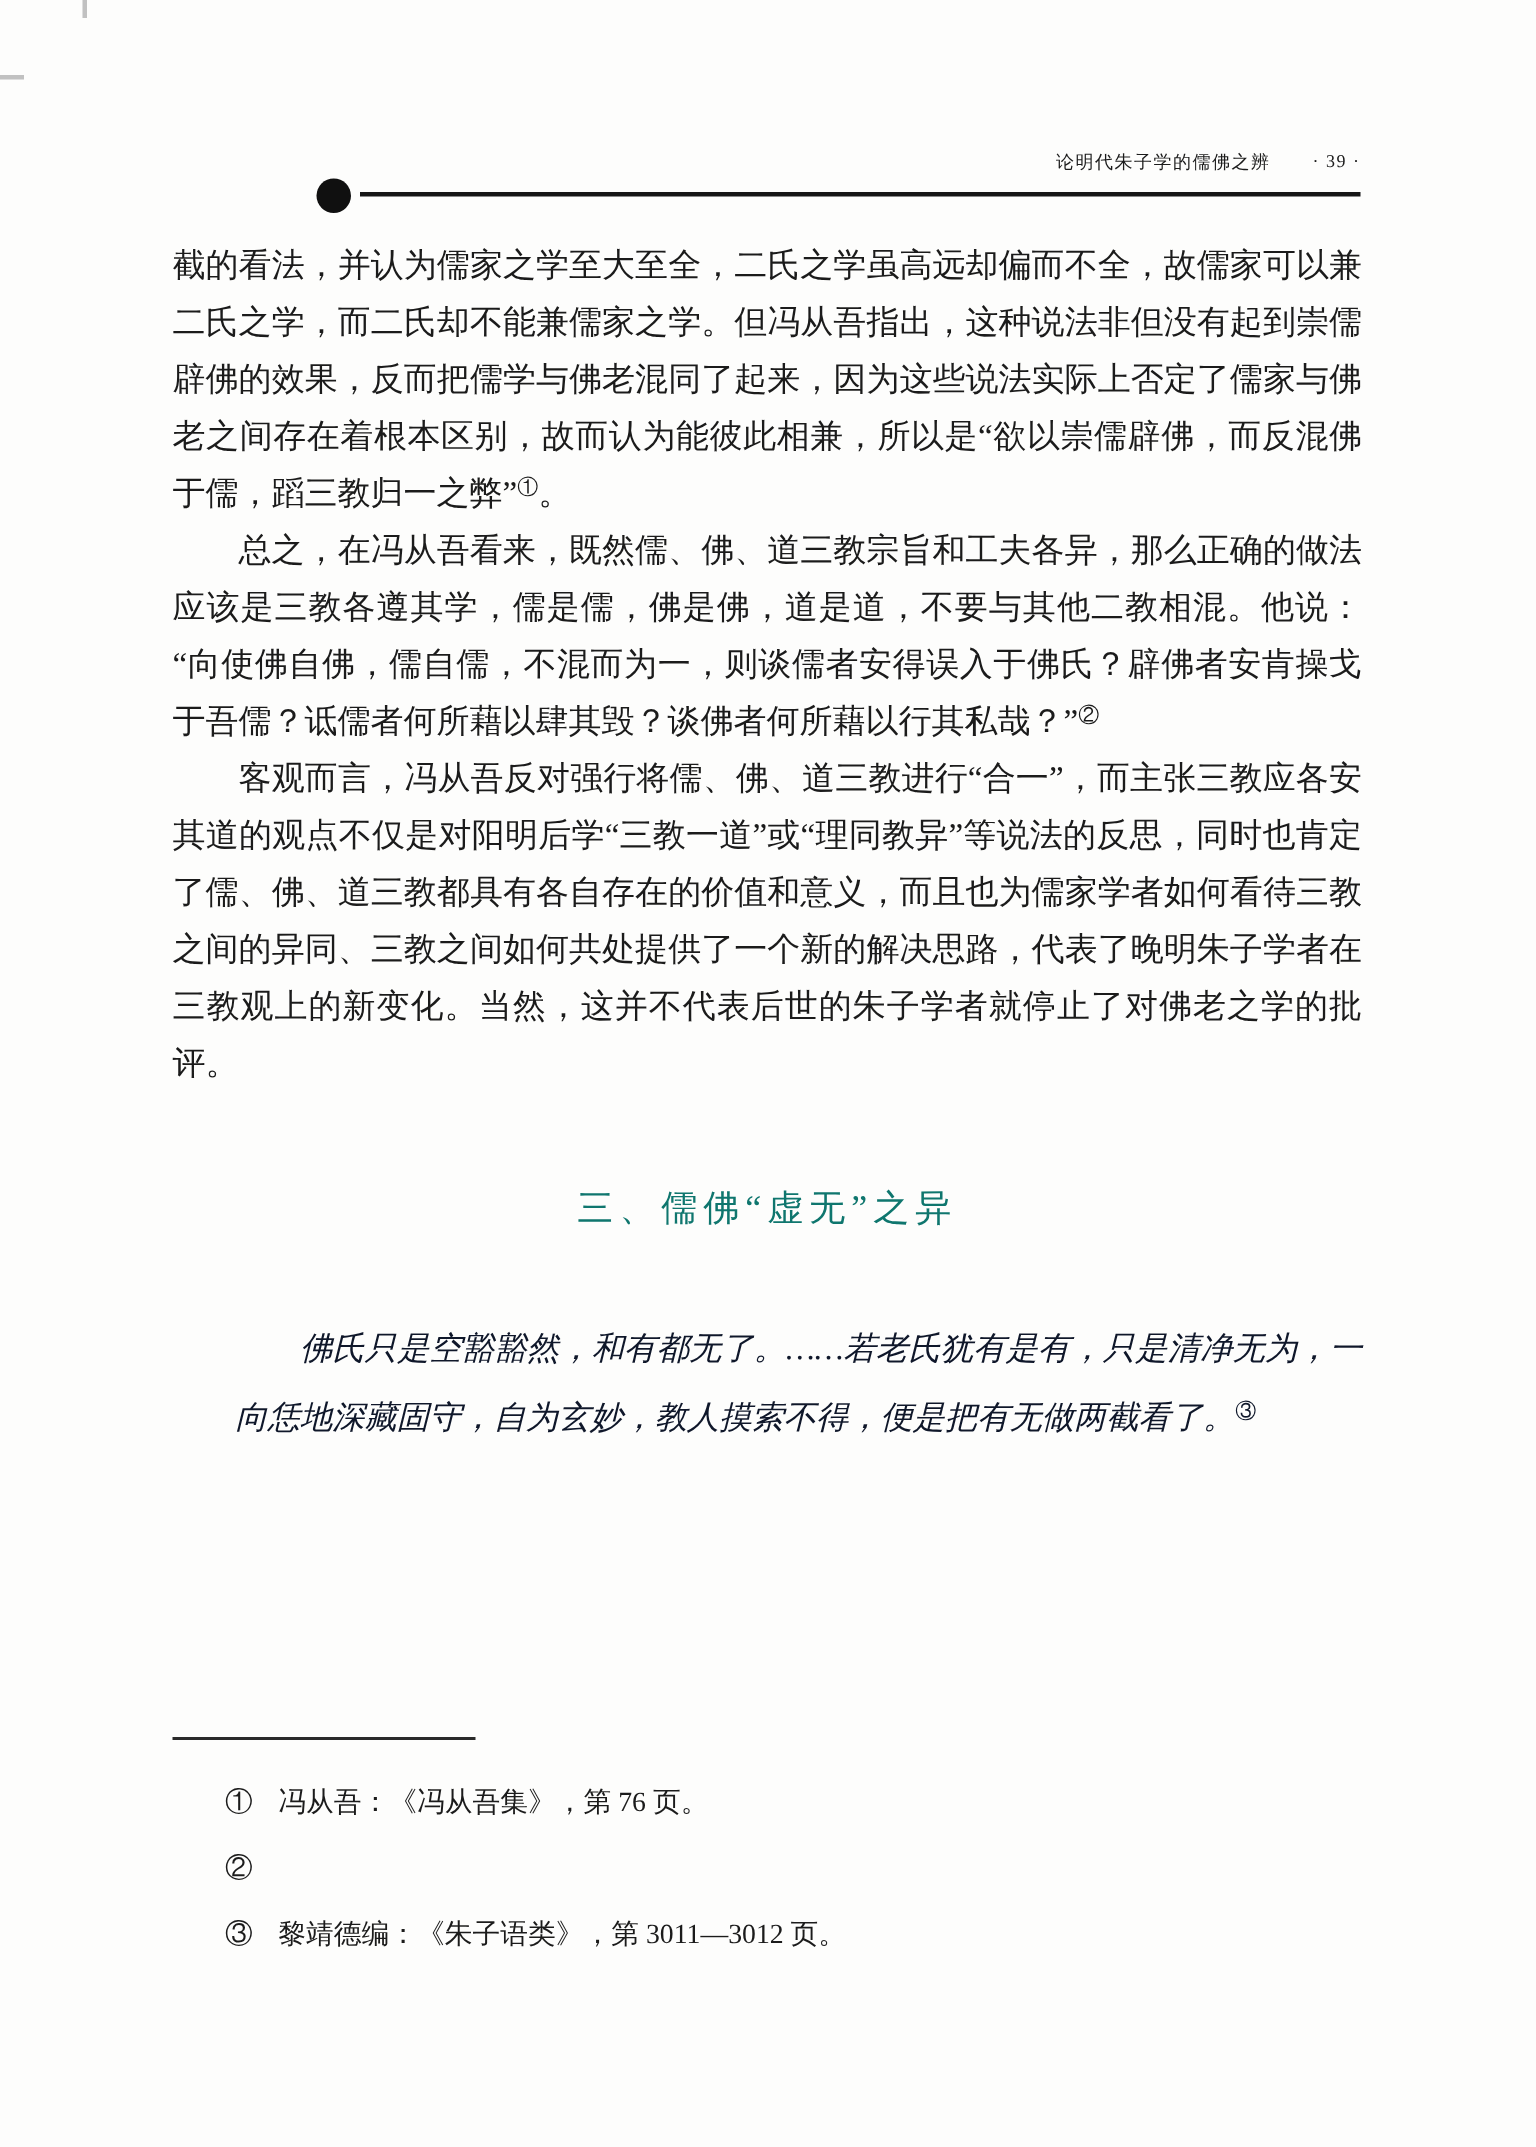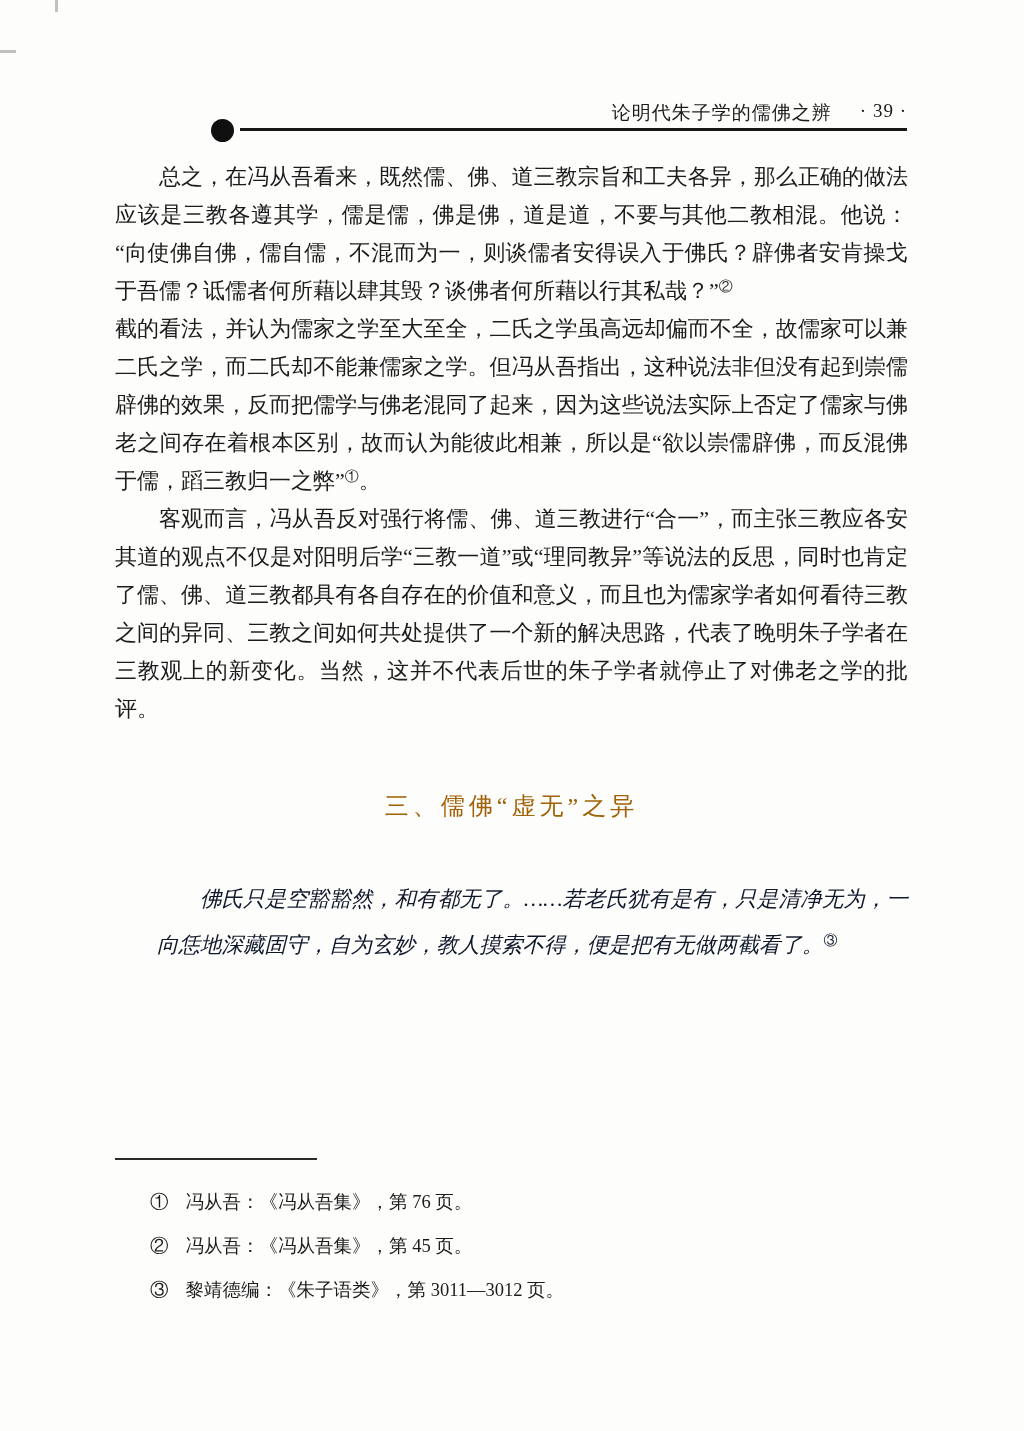--- a/index.html
+++ b/index.html
@@ -17,21 +17,21 @@
     overflow: hidden;
   }
   
   .artifact-v { position:absolute; left:55px; top:0; width:3px; height:12px; background:#9a9a9a; opacity:.6; }
   .artifact-h { position:absolute; left:0; top:50px; width:16px; height:3px; background:#9a9a9a; opacity:.6; }
 
   .header-line {
     position: absolute;
     top: 100px;
     right: 117px;
-    font-size: 19px;
+    font-size: 12px;
     letter-spacing: 1px;
     display: flex;
     gap: 28px;
     white-space: nowrap;
   }
   .header-dot {
     position: absolute;
     left: 211px;
     top: 119px;
     width: 23px;
@@ -68,21 +68,21 @@
     line-height: 0;
     vertical-align: 7px;
   }
   .section-heading {
     margin: 60px 0 52px 0;
     text-align: center;
     font-size: 24px;
     line-height: 36px;
     font-weight: normal;
     letter-spacing: 4px;
-    color: #a16207;
+    color: #0f766e;
   }
   .quote {
     margin: 34px 0 0 42px;
     width: 751px;
     font-size: 21.5px;
     line-height: 46px;
     text-align: justify;
     text-justify: inter-ideograph;
     text-indent: 2em;
     font-style: italic;
@@ -122,42 +122,41 @@
 
   <div class="header-line">
     <span>论明代朱子学的儒佛之辨</span>
     <span>· 39 ·</span>
   </div>
   <span class="header-dot"></span>
   <div class="header-rule"></div>
 
   <main class="content">
 
+    <p class="body-p no-indent"><span>截的看法，并认为儒家之学至大至全，二氏之学虽高远却偏而不全，故儒家可以兼二氏之学，而二氏却不能兼儒家之学。但冯从吾指出，这种说法非但没有起到崇儒辟佛的效果，反而把儒学与佛老混同了起来，因为这些说法实际上否定了儒家与佛老之间存在着根本区别，故而认为能彼此相兼，所以是“欲以崇儒辟佛，而反混佛于儒，蹈三教归一之弊”</span><sup class="noteref">①</sup><span>。</span></p>
+
     <p class="body-p"><span>总之，在冯从吾看来，既然儒、佛、道三教宗旨和工夫各异，那么正确的做法应该是三教各遵其学，儒是儒，佛是佛，道是道，不要与其他二教相混。他说：“向使佛自佛，儒自儒，不混而为一，则谈儒者安得误入于佛氏？辟佛者安肯操戈于吾儒？诋儒者何所藉以肆其毁？谈佛者何所藉以行其私哉？”</span><sup class="noteref">②</sup></p>
-
-    <p class="body-p no-indent"><span>截的看法，并认为儒家之学至大至全，二氏之学虽高远却偏而不全，故儒家可以兼二氏之学，而二氏却不能兼儒家之学。但冯从吾指出，这种说法非但没有起到崇儒辟佛的效果，反而把儒学与佛老混同了起来，因为这些说法实际上否定了儒家与佛老之间存在着根本区别，故而认为能彼此相兼，所以是“欲以崇儒辟佛，而反混佛于儒，蹈三教归一之弊”</span><sup class="noteref">①</sup><span>。</span></p>
 
     <p class="body-p"><span>客观而言，冯从吾反对强行将儒、佛、道三教进行“合一”，而主张三教应各安其道的观点不仅是对阳明后学“三教一道”或“理同教异”等说法的反思，同时也肯定了儒、佛、道三教都具有各自存在的价值和意义，而且也为儒家学者如何看待三教之间的异同、三教之间如何共处提供了一个新的解决思路，代表了晚明朱子学者在三教观上的新变化。当然，这并不代表后世的朱子学者就停止了对佛老之学的批评。</span></p>
 
     <h2 class="section-heading">三、儒佛“虚无”之异</h2>
 
 
     <blockquote class="quote"><span>佛氏只是空豁豁然，和有都无了。……若老氏犹有是有，只是清净无为，一向恁地深藏固守，自为玄妙，教人摸索不得，便是把有无做两截看了。</span><sup class="noteref">③</sup></blockquote>
 
   </main>
 
   <footer class="footnotes">
     <div class="fn-rule"></div>
     <div class="fn">
       <span class="fn-num">①</span>
       <span class="fn-text">冯从吾：《冯从吾集》，第 76 页。</span>
     </div>
     <div class="fn">
       <span class="fn-num">②</span>
-      <span class="fn-text">冯从吾：《冯从吾集》，第 45 页。</span>
     </div>
     <div class="fn">
       <span class="fn-num">③</span>
       <span class="fn-text">黎靖德编：《朱子语类》，第 3011—3012 页。</span>
     </div>
   </footer>
 
 </div>
 
 </body></html>

